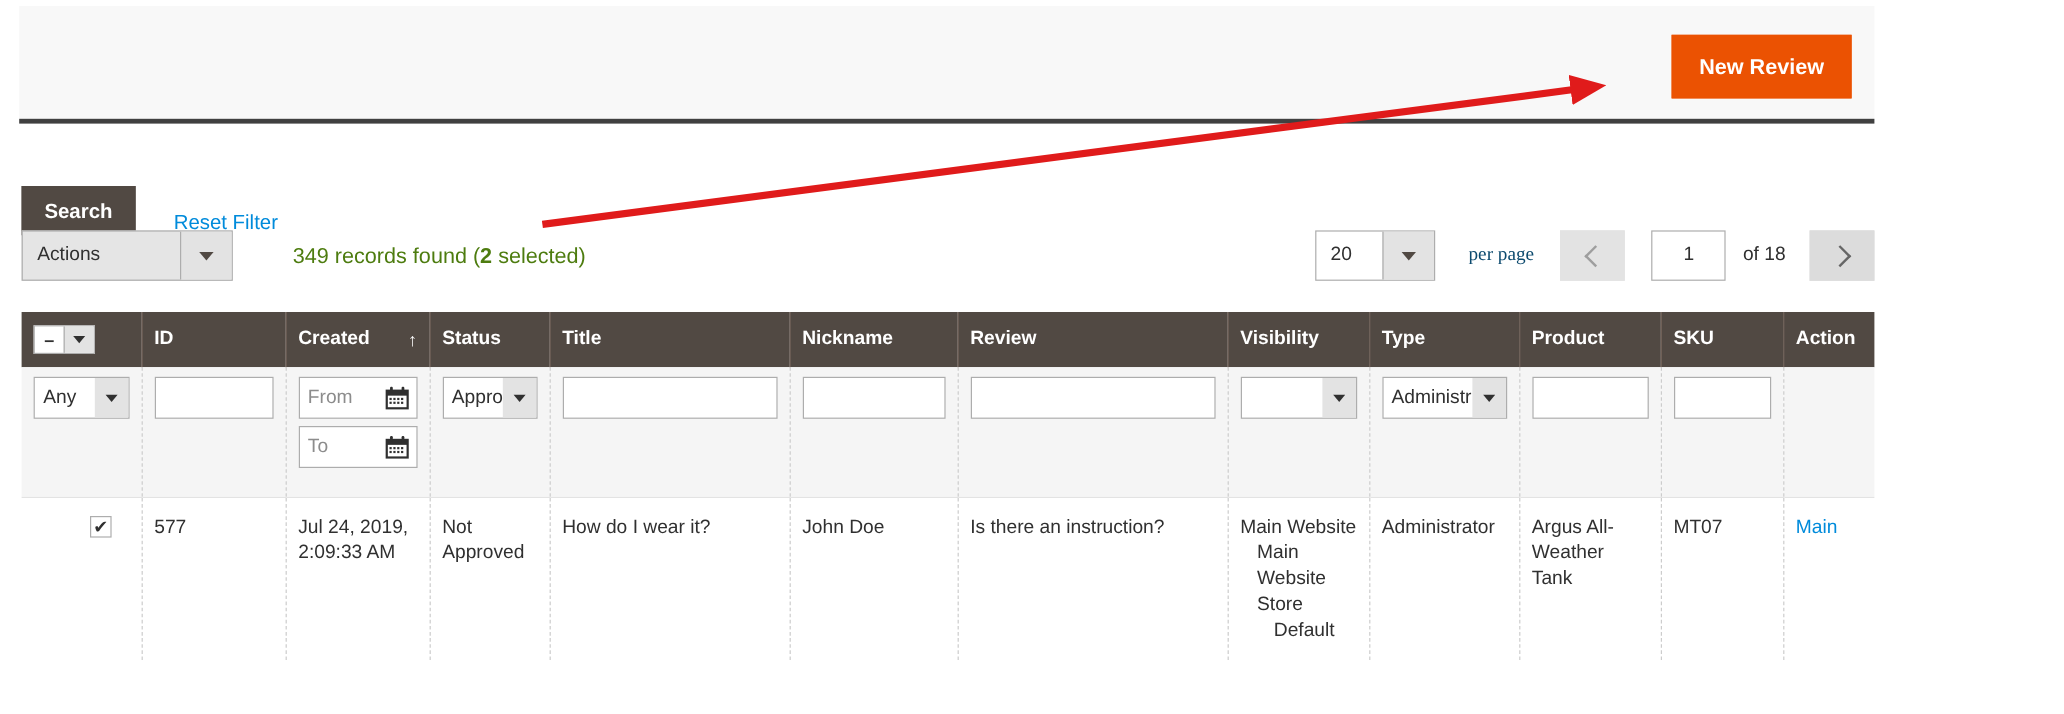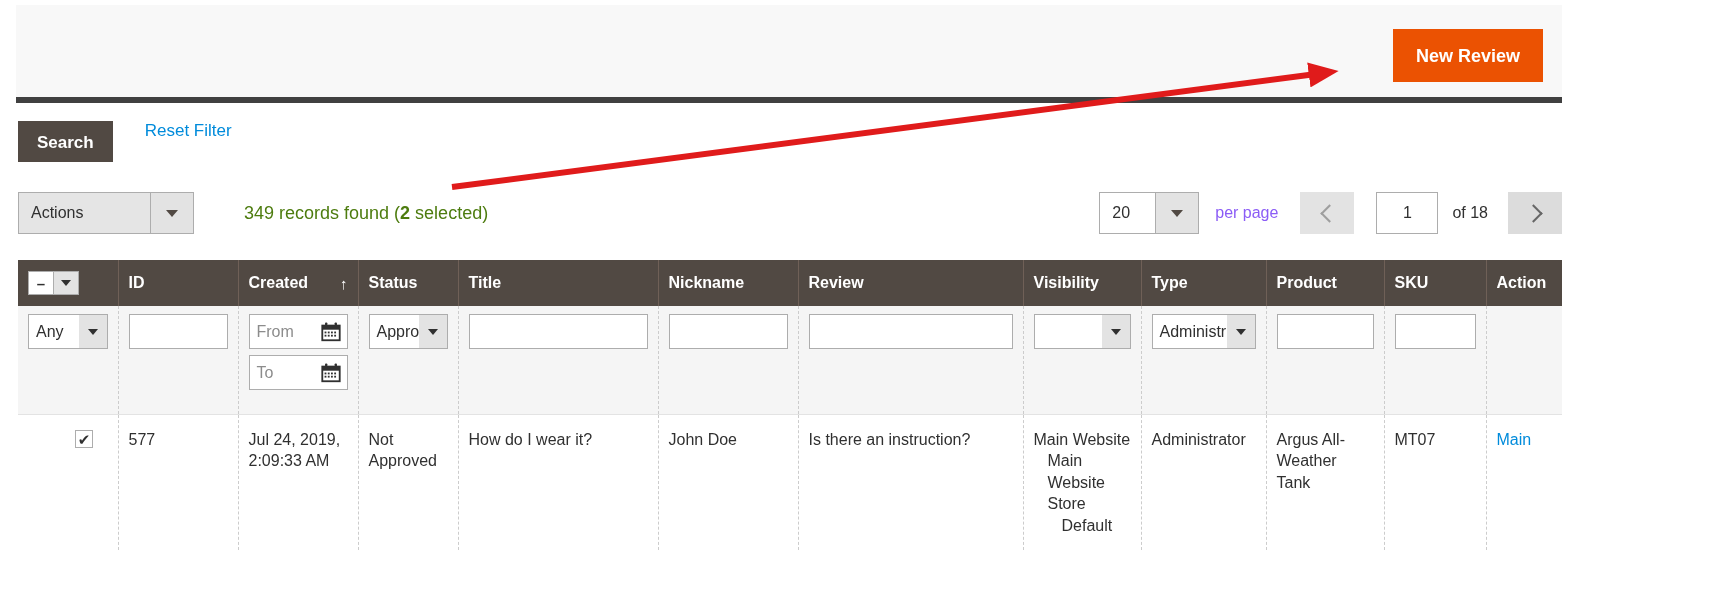--- a/index.html
+++ b/index.html
@@ -18,21 +18,21 @@
   }
 
   
   .page-header {
     position: absolute;
     left: 16px;
     top: 5px;
     width: 1546px;
     height: 98px;
     background: #f8f8f8;
-    border-bottom: 6px solid #404040;
+    border-bottom: 4px solid #404040;
     box-sizing: border-box;
   }
   .btn-primary {
     position: absolute;
     right: 19px;
     top: 24px;
     background: #eb5202;
     color: #ffffff;
     border: 1px solid #eb5202;
     font-family: "Liberation Sans", sans-serif;
@@ -42,23 +42,23 @@
     height: 53px;
     line-height: 53px;
     cursor: pointer;
     white-space: nowrap;
   }
 
   
   .search-row {
     position: absolute;
     left: 18px;
-    top: 121px;
-    display: flex;
-    align-items: flex-start;
+    top: 155px;
+    display: flex;
+    align-items: flex-end;
   }
   .btn-search {
     background: #514943;
     color: #ffffff;
     border: 1px solid #514943;
     font-family: "Liberation Sans", sans-serif;
     font-size: 17px;
     font-weight: bold;
     height: 41px;
     line-height: 41px;
@@ -141,23 +141,24 @@
     display: flex;
     align-items: center;
     cursor: pointer;
   }
   .per-page-select .val {
     flex: 1;
     padding-left: 12px;
     font-size: 16px;
   }
   .per-page-label {
-    margin-left: 16px;
-    font-size: 16px;
-    color: #8b5cf6;
+    margin-left: 28px;
+    font-size: 16px;
+    color: #0c4a6e;
+    font-family: Liberation Serif, serif;
   }
   .pg-btn {
     width: 54px;
     height: 42px;
     background: #e3e3e3;
     border: 1px solid #e3e3e3;
     box-sizing: border-box;
     display: flex;
     align-items: center;
     justify-content: center;

